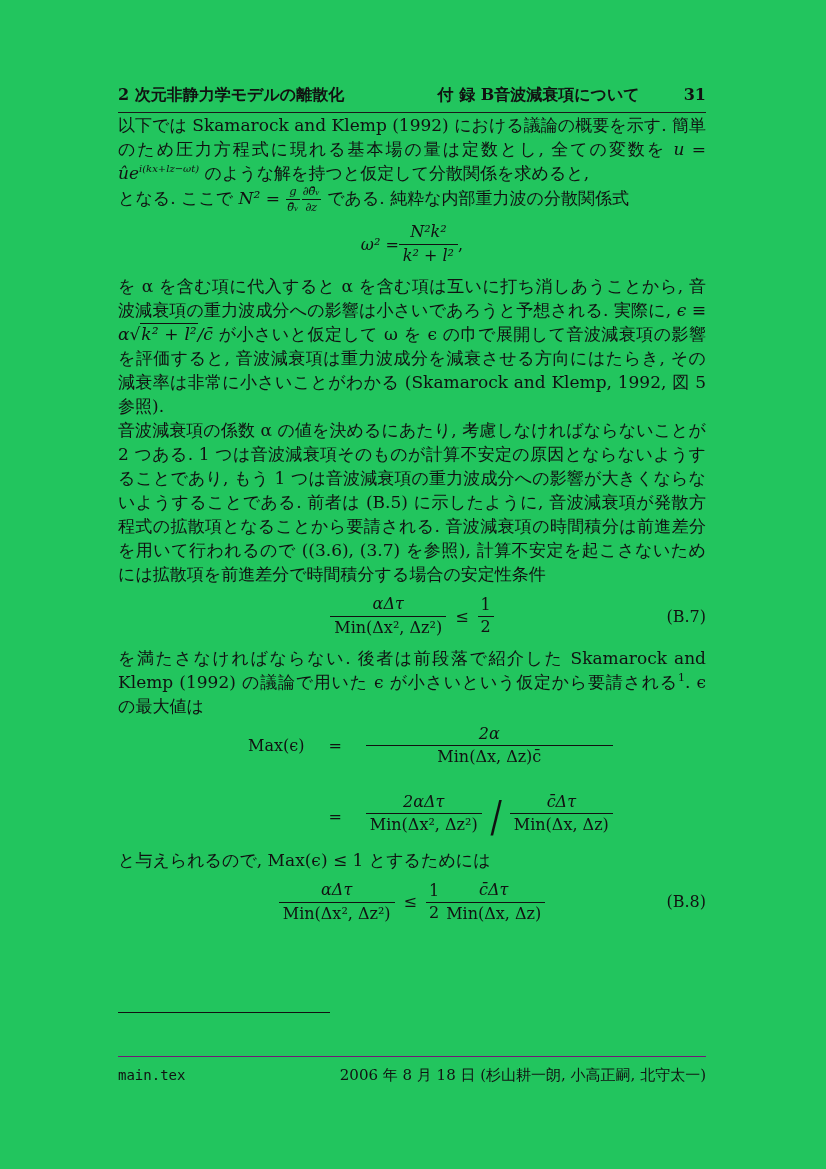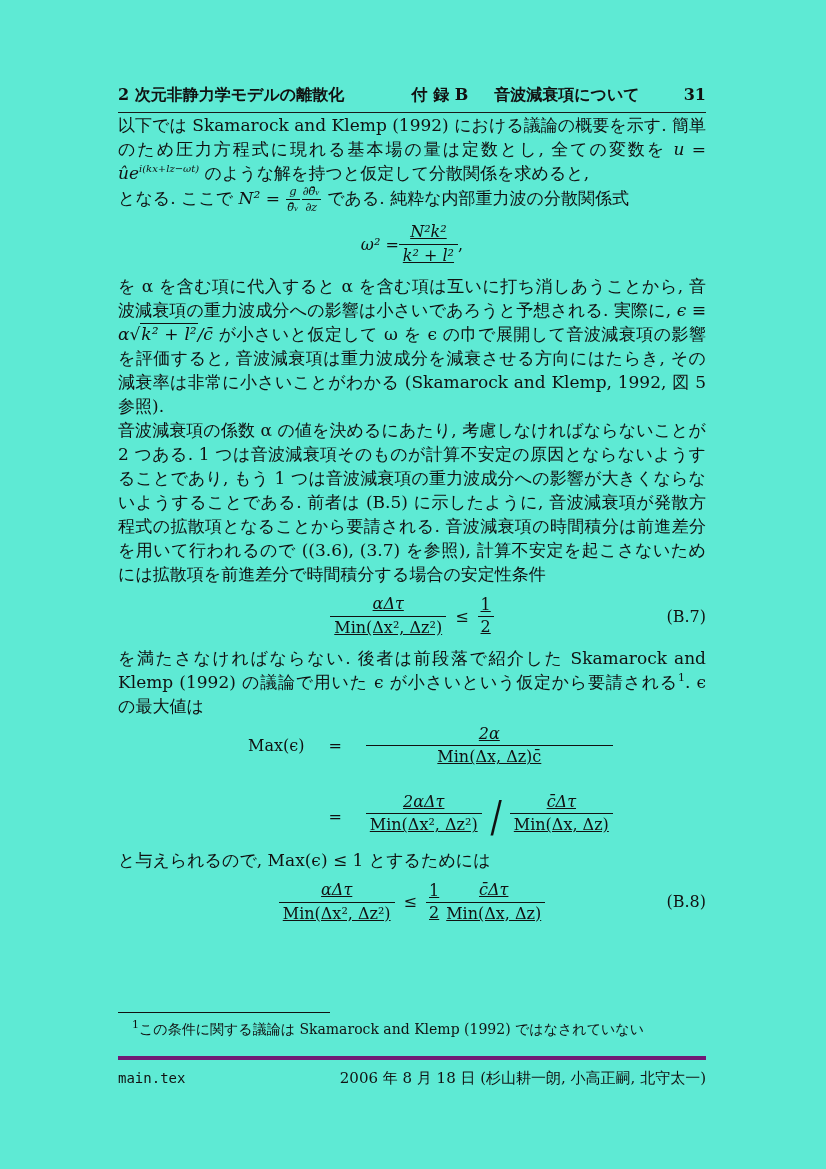--- a/index.html
+++ b/index.html
@@ -1,39 +1,39 @@
 <!DOCTYPE html>
 <html><head>
 <meta charset="utf-8">
 <style>
   html,body { margin:0; padding:0; background:#e8e8e8; }
   .page {
     position:relative;
     width:826px; height:1169px;
     margin:0 auto;
-    background:#5eead4;
+    background:#22c55e;
     font-family:"DejaVu Serif", serif;
     color:#111;
     overflow:hidden;
   }
   .content {
     position:absolute;
     left:118px; top:85px;
     width:588px;
   }
   
   .pheader {
     display:flex; align-items:baseline;
     font-weight:bold; font-size:16px;
     padding-bottom:6px;
     border-bottom:1.6px solid #1a1a1a;
     white-space:nowrap;
   }
   .pheader .hgroup { margin-left:auto; display:flex; align-items:baseline; }
-  .pheader .happendix { margin-right:26px; }
+  .pheader .happendix { }
   .pheader .htitle { margin-right:44px; }
   
   p.body {
     font-size:17px; line-height:24px;
     text-align:justify;
     margin:0;
   }
   .mt { margin-top:28px; }
   .pgap { margin-top:10px; }
   .math { font-style:italic; font-family:"DejaVu Serif", serif; }
@@ -44,21 +44,21 @@
   .eq {
     position:relative;
     display:flex; justify-content:center; align-items:center;
     font-size:16px; line-height:1.2;
     margin:8px 0;
   }
   .eq .eqtag { position:absolute; right:0; font-style:normal; font-size:16px; }
   .eqB6 { margin:10px 0; font-size:15.5px; }
   .rel { font-style:normal; margin:0 9px; }
   
-  .frac { display:inline-block; vertical-align:middle; text-align:center; line-height:1.15;text-decoration:underline; }
+  .frac { display:inline-block; vertical-align:middle; text-align:center; line-height:1.15; }
   .frac .fnum { display:block; padding:1px 4px 2px; border-bottom:1px solid #111; }
   .frac .fden { display:block; padding:2px 4px 1px; }
   .half .fnum, .half .fden { padding:1px 3px; }
   
   .ifrac { display:inline-block; vertical-align:-7px; text-align:center; font-size:11.5px; line-height:1.15; margin:0 1px; font-style:italic; }
   .ifrac .fnum { display:block; border-bottom:1px solid #111; padding:0 1px 1px; }
   .ifrac .fden { display:block; padding:1px 1px 0; }
   
   .sqrtg { font-style:normal; }
   .radicand { border-top:1px solid #111; padding:0 1px; }
@@ -76,21 +76,21 @@
   .bigslash { font-style:normal; font-size:42px; font-weight:300; margin:0 7px; transform:scaleX(0.8); }
   
   .footnote {
     position:absolute; left:118px; top:1012px; width:588px;
     font-size:14px; line-height:20px;
   }
   .fnrule { width:212px; border-top:1px solid #111; margin-bottom:6px; }
   .fntext { padding-left:14px; }
   .pfooter {
     position:absolute; left:118px; top:1056px; width:588px;
-    border-top:4px solid #701a75;
+    border-top:1px solid #701a75;
     padding-top:9px;
     display:flex; justify-content:space-between; align-items:baseline;
     font-size:15px;
   }
   .ftleft { font-family:"DejaVu Sans Mono", monospace; font-size:14px; }
 </style>
 </head>
 <body>
 
 <div class="page">
@@ -177,20 +177,19 @@
         <span class="fden rm">Min(Δx, Δz)</span>
       </span>
       <span class="eqtag">(B.8)</span>
     </div>
 
 
   </div>
 
   <div class="footnote">
     <div class="fnrule"></div>
-    <div class="fntext"><sup class="fnsup">1</sup><span>この条件に関する議論は Skamarock and Klemp (1992) ではなされていない</span></div>
   </div>
 
   <div class="pfooter">
     <span class="ftleft">main.tex</span>
     <span>2006 年 8 月 18 日 (杉山耕一朗, 小高正嗣, 北守太一)</span>
   </div>
 </div>
 
 </body></html>

